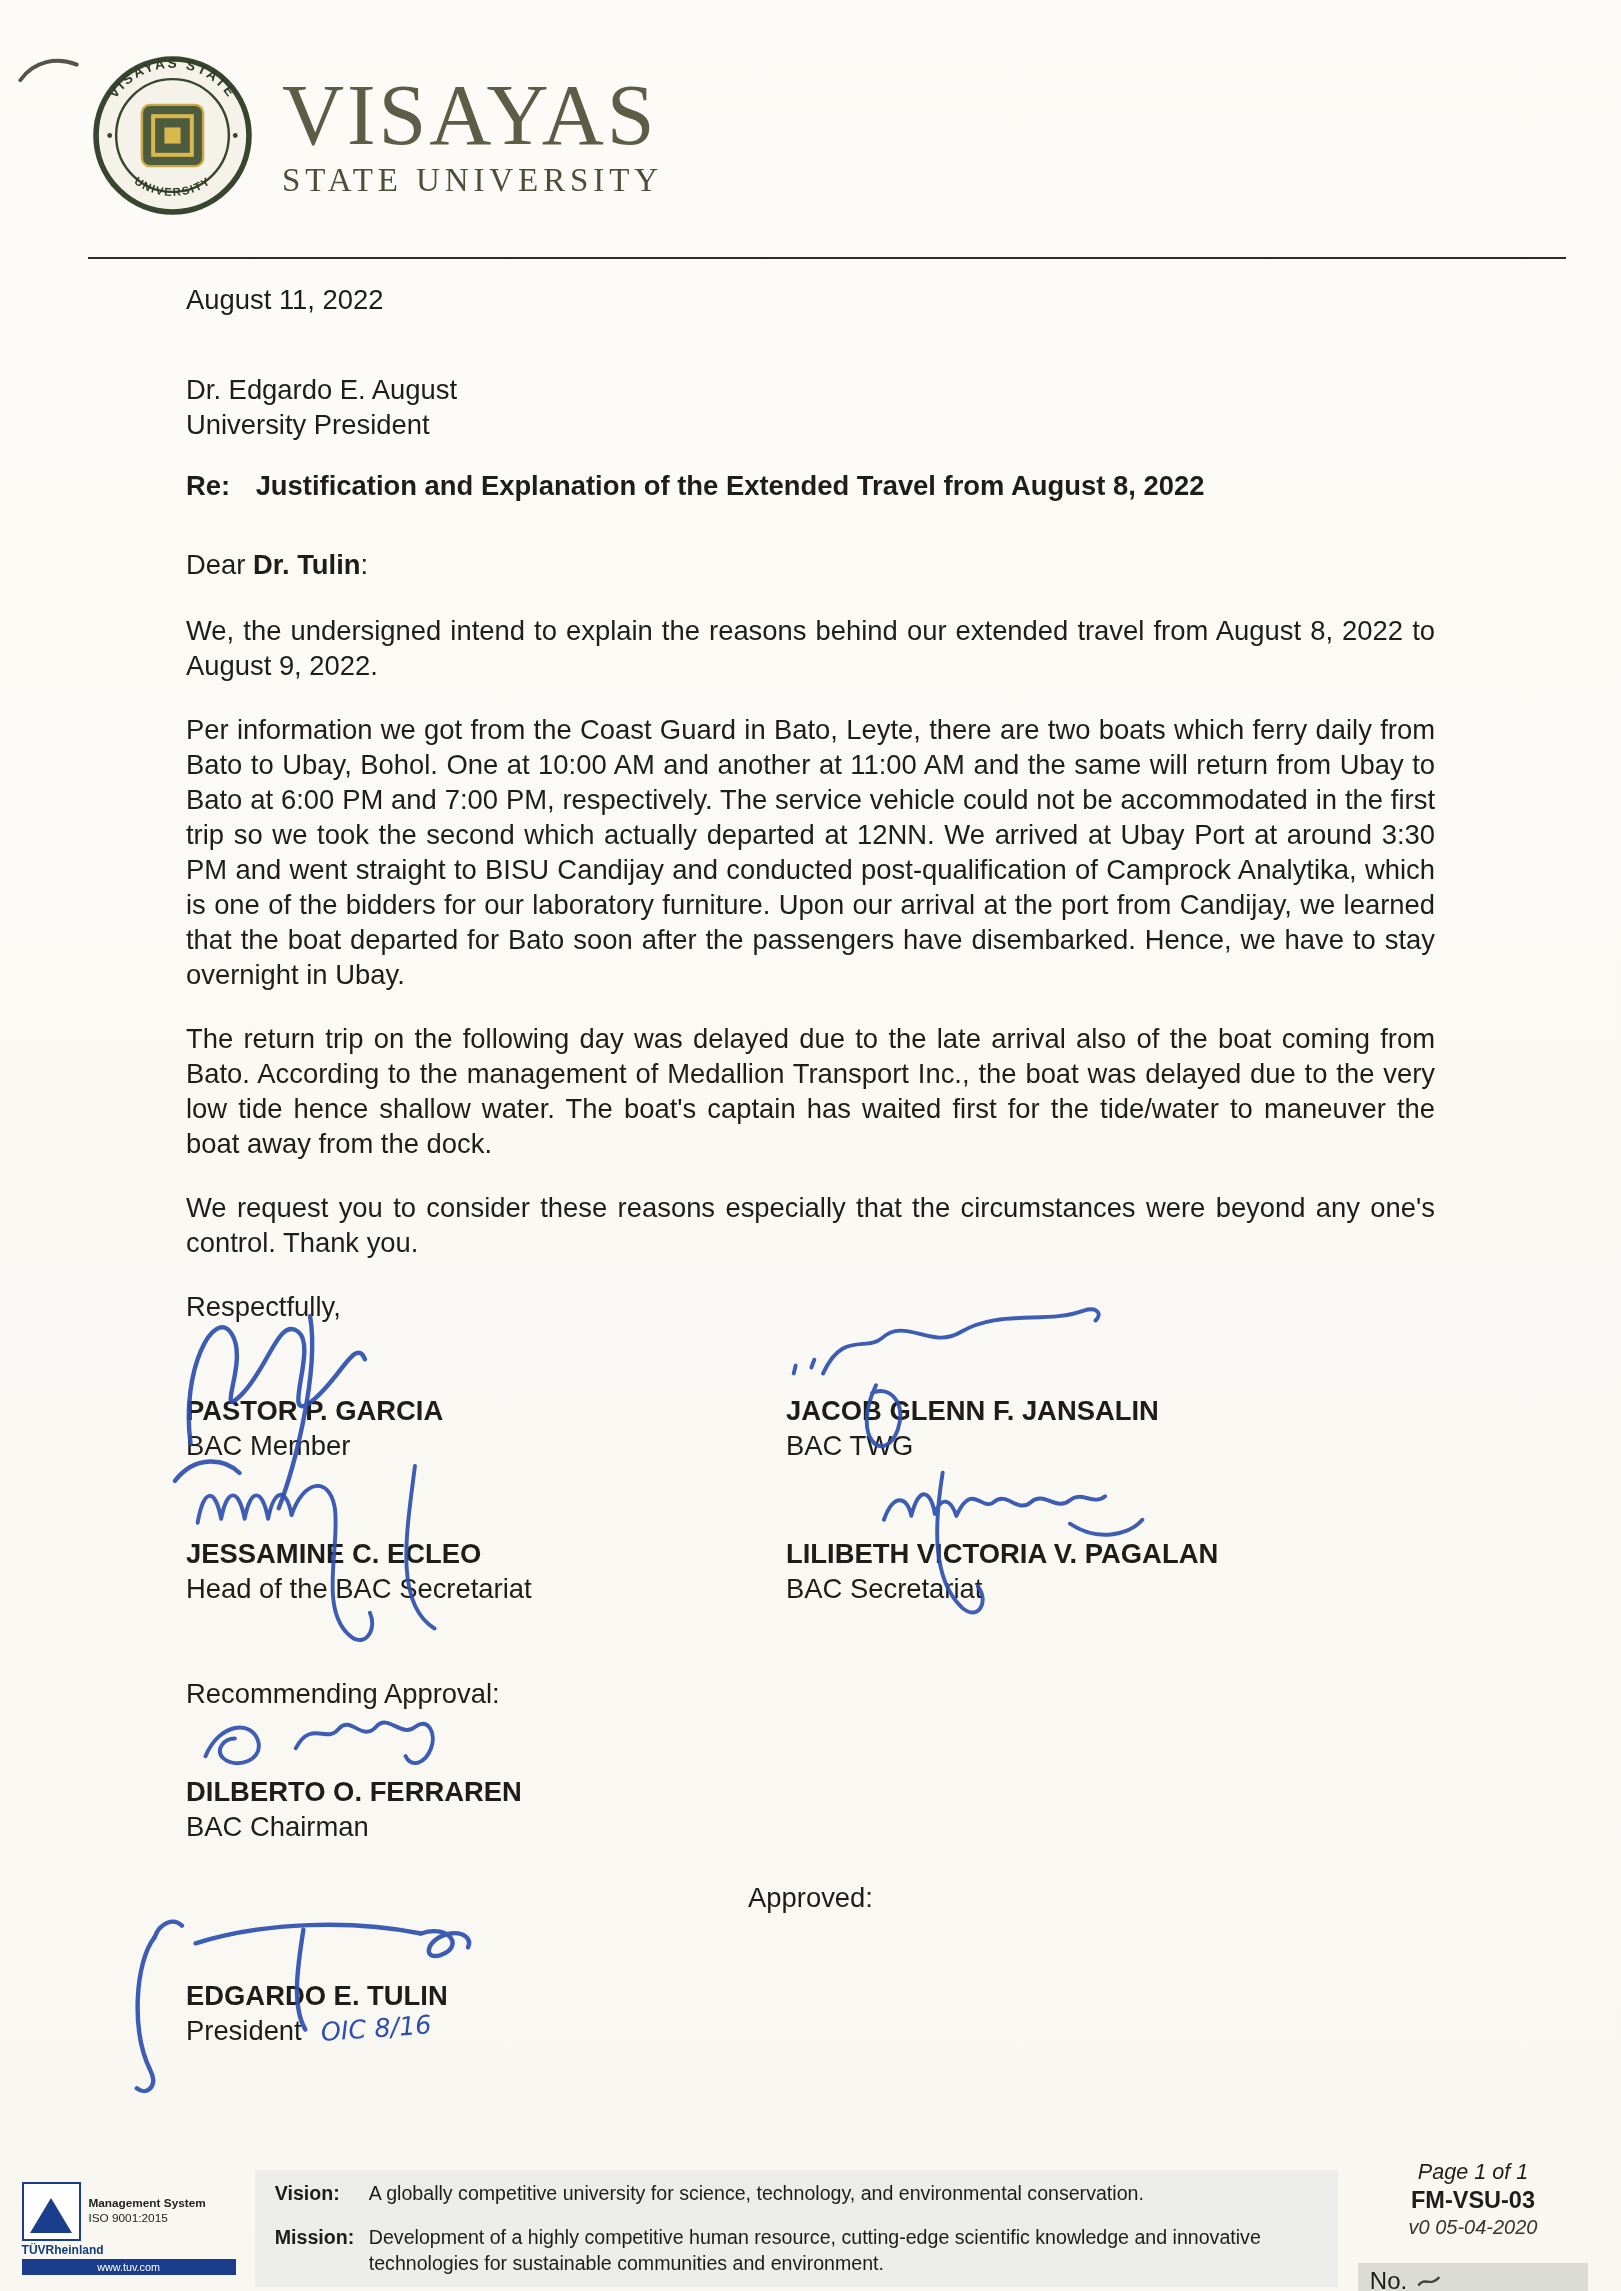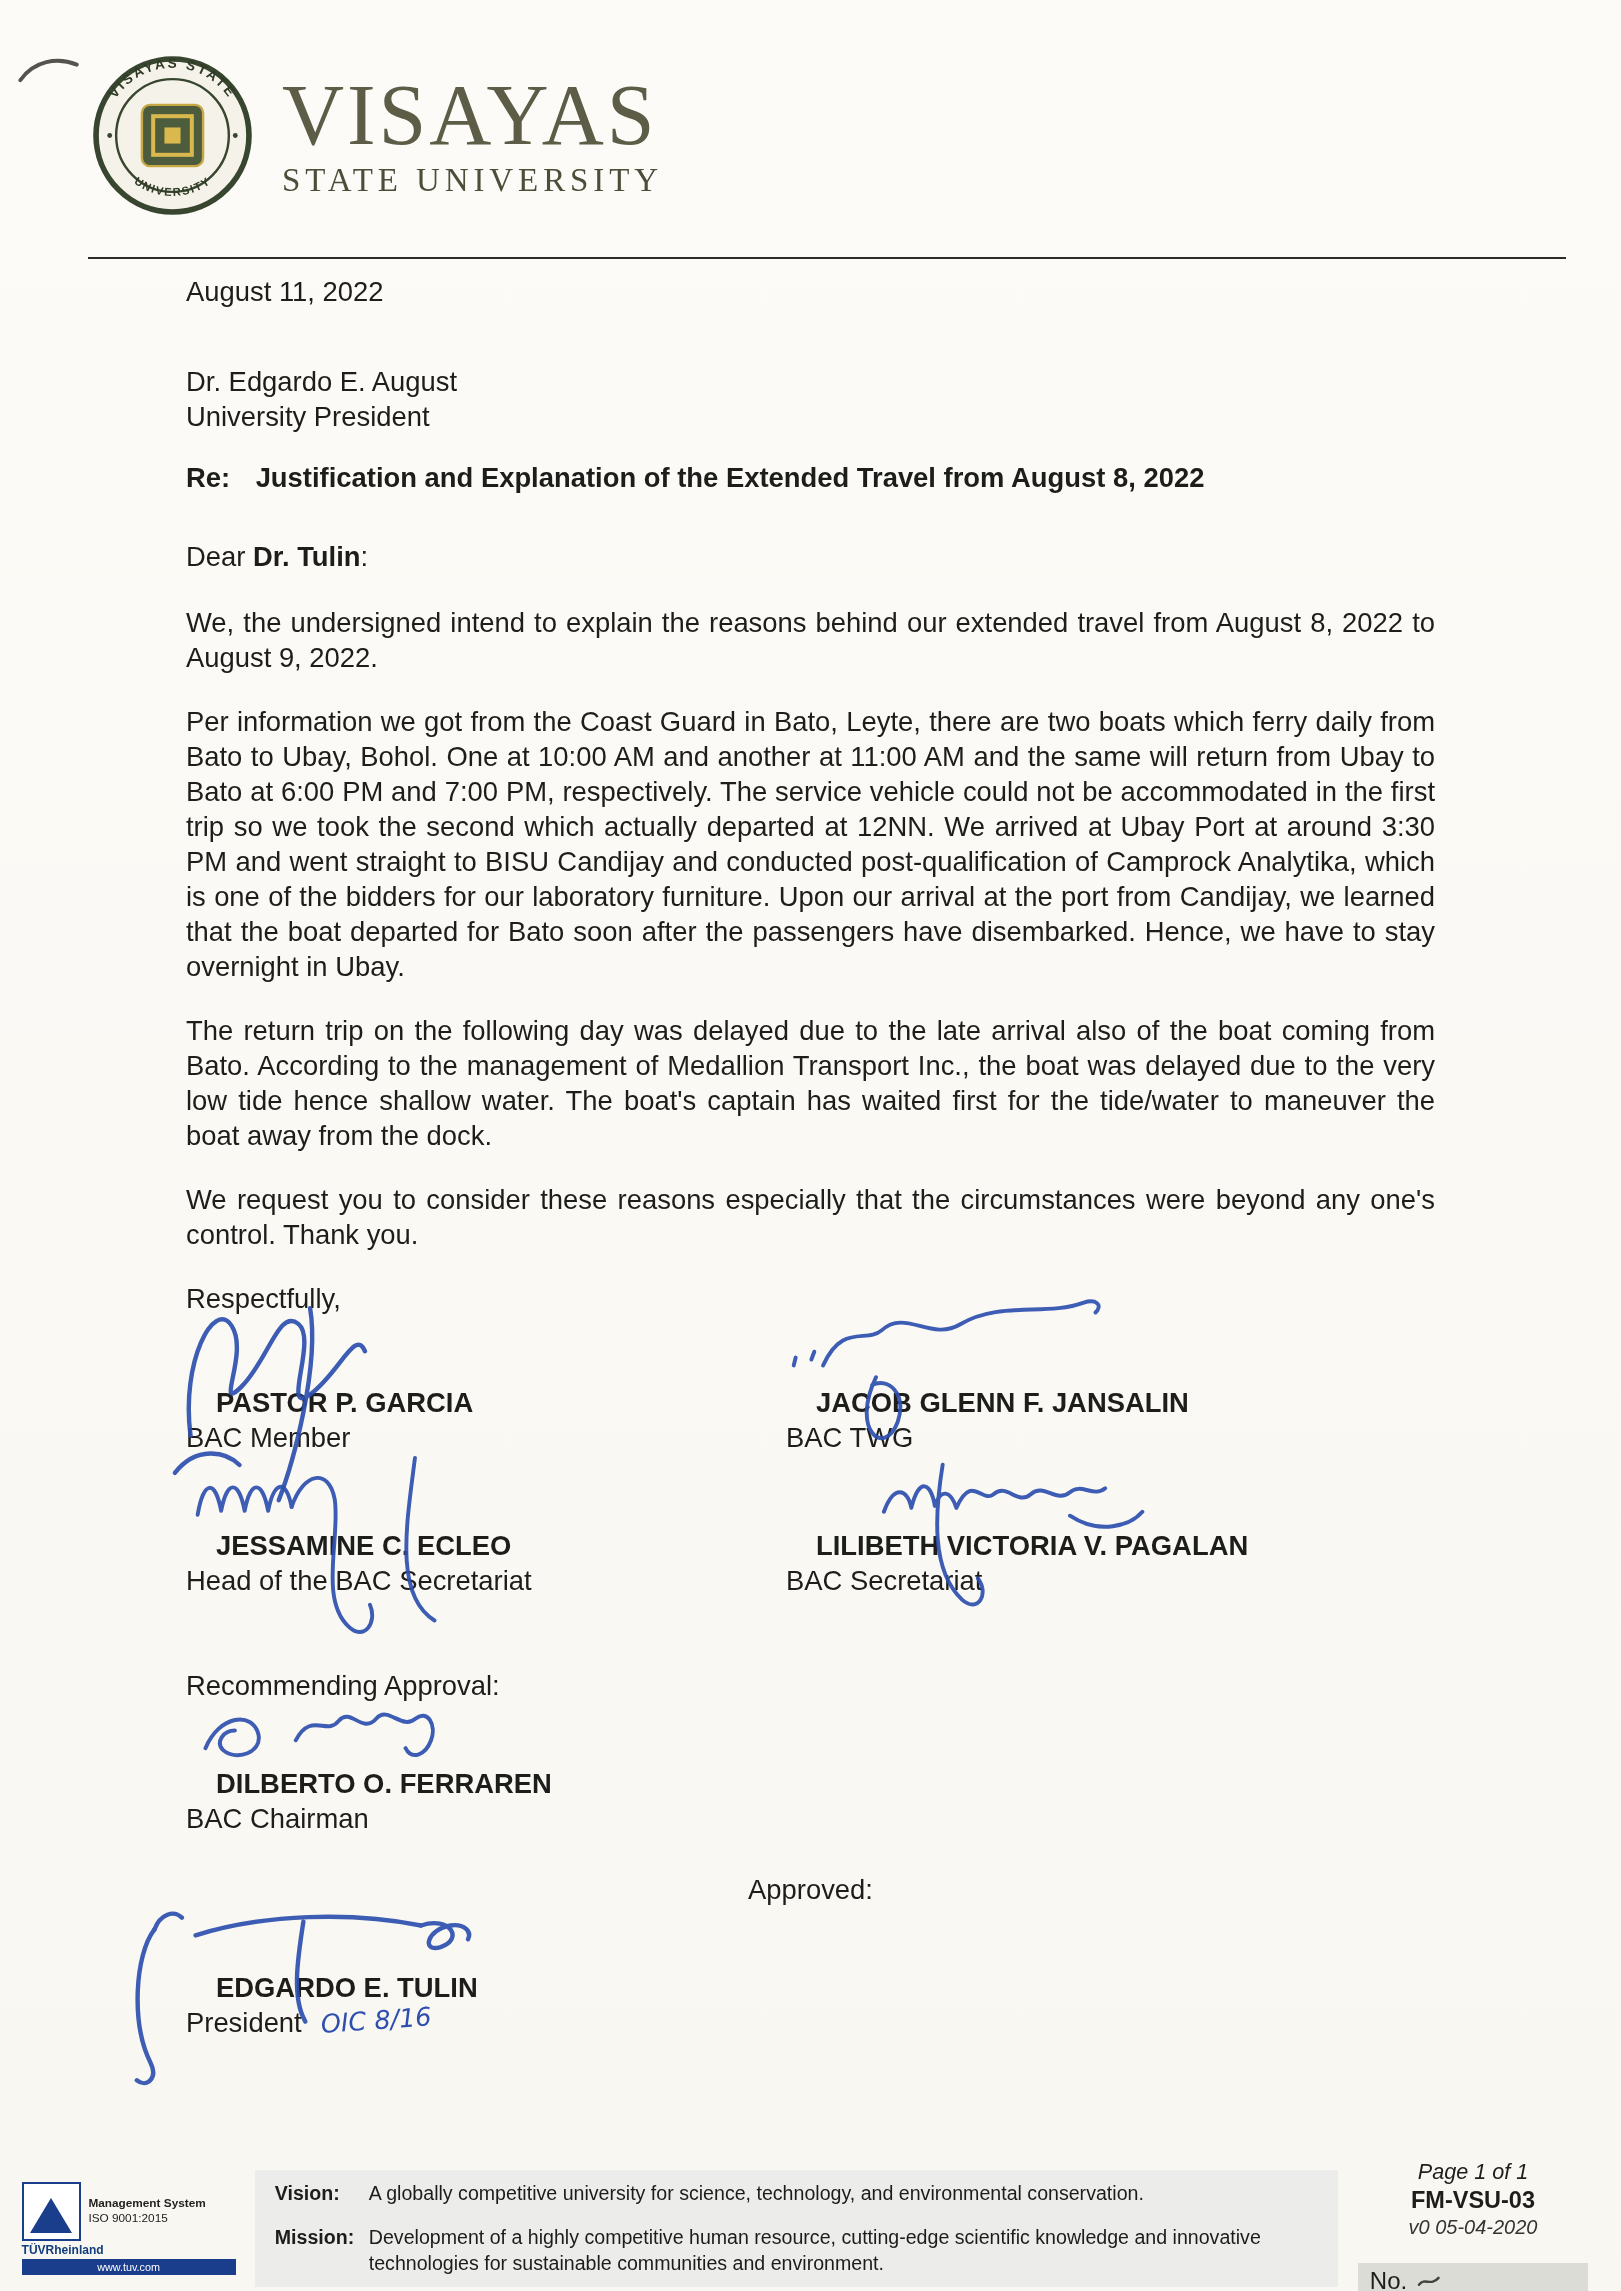--- a/index.html
+++ b/index.html
@@ -19,34 +19,34 @@
     font-family: "Liberation Serif", serif; font-size: 86px; line-height: 1;
     letter-spacing: 2.9px; color: #5d5d47; font-weight: 400;
   }
   .wordmark-sub {
     font-family: "Liberation Serif", serif; font-size: 33px; letter-spacing: 4.9px;
     color: #4d4d3a; margin-top: 3.9px;
   }
   .rule { position: absolute; top: 257px; left: 88px; width: 1478px; border-top: 2.9px solid #2c2c26; }
 
   
-  .letter { position: absolute; top: 274px; left: 186px; width: 1249px; font-size: 27.4px; line-height: 35px; }
+  .letter { position: absolute; top: 282px; left: 186px; width: 1249px; font-size: 27.4px; line-height: 35px; }
   .date { margin-bottom: 55px; }
   .recipient { margin-bottom: 25.5px; }
   .subject { margin-bottom: 44px; font-weight: bold; }
   .re-label { margin-right: 25.5px; }
   .salutation { margin-bottom: 31px; }
   .salutation b { font-weight: bold; }
   .para { margin: 0 0 29px 0; text-align: justify; }
   .closing { margin: 0; }
 
   
   .sig-grid { display: grid; grid-template-columns: 600px 1fr; margin-top: 69px; row-gap: 73px; }
   .sig-cell { position: relative; }
-  .sig-name { font-weight: bold; margin-left: 30px; }
+  .sig-name { font-weight: bold; }
   .sig-title { }
   .sig-svg { position: absolute; pointer-events: none; }
   .sig-garcia   { top: -116px; left: -23.5px; width: 304px; height: 245px; }
   .sig-jansalin { top: -102px; left: -5.9px;  width: 343px; height: 206px; }
   .sig-ecleo    { top: -76px;  left: -3.9px;  width: 323px; height: 196px; }
   .sig-pagalan  { top: -73px;  left: 39px;  width: 343px; height: 186px; }
   .sig-ferraren { top: -69px;  left: -5.9px;  width: 304px; height: 118px; }
   .sig-tulin    { top: -74px;  left: -59px; width: 392px; height: 206px; }
 
   .rec-label { margin-top: 70px; }

